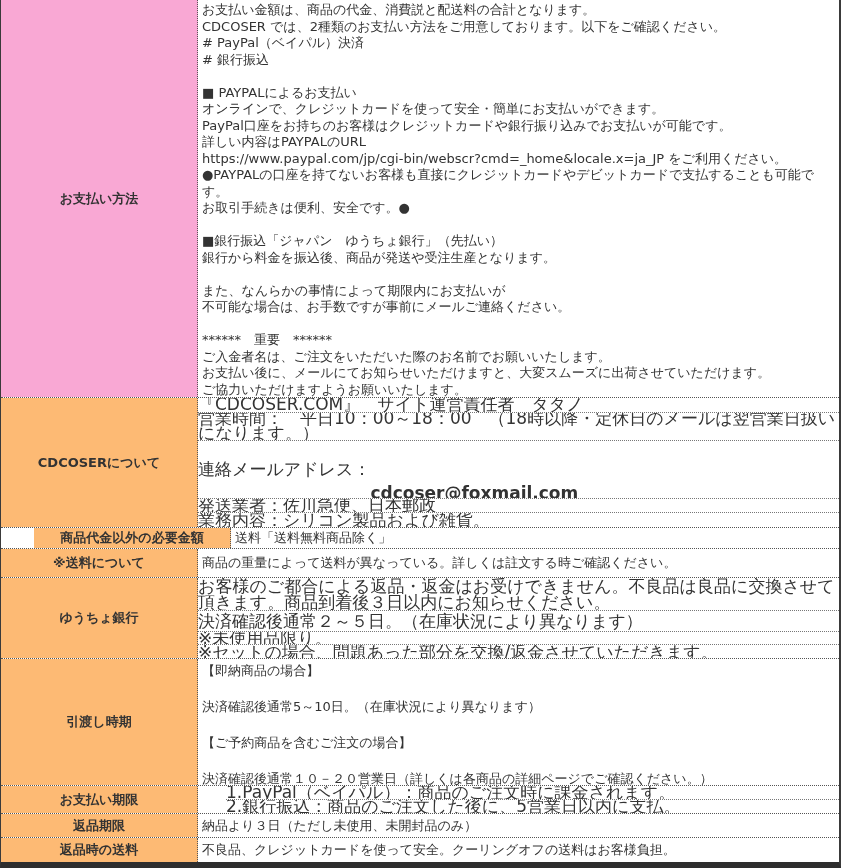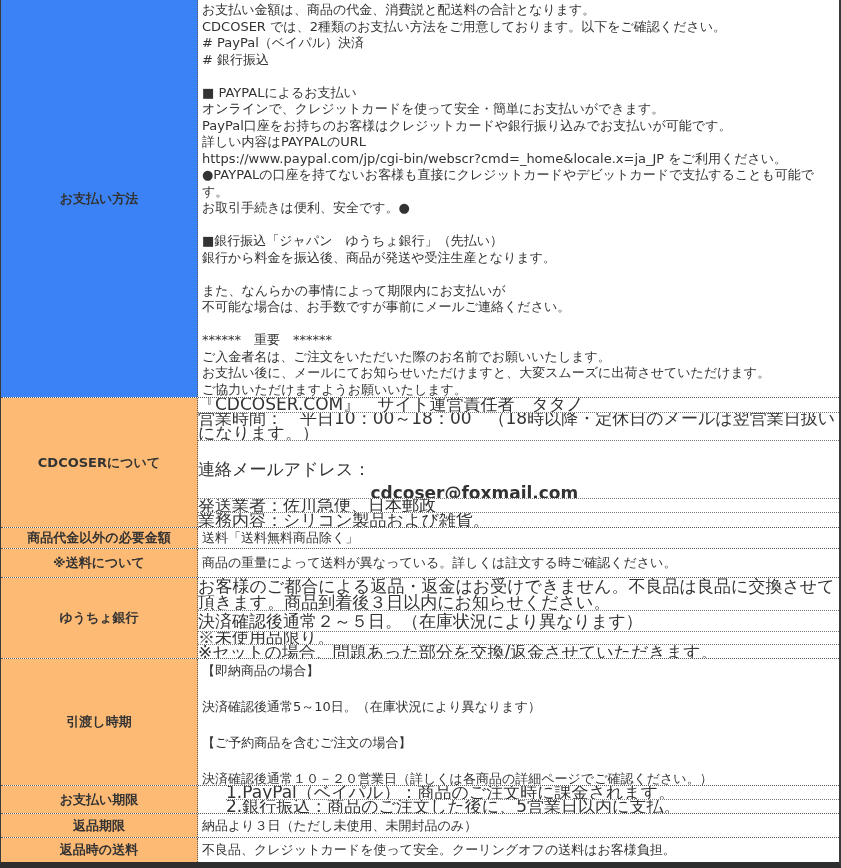--- a/index.html
+++ b/index.html
@@ -21,46 +21,46 @@
   .row.last { border-bottom:none; }
   .hcell {
     flex:0 0 197px; width:197px;
     display:flex; align-items:center; justify-content:center;
     text-align:center;
     font-weight:bold; font-size:13px; line-height:16px;
     background:#fdba74;
     border-right:1px dotted #555;
     padding:0 4px;
   }
-  .hcell.white { background:#3b82f6; }
+  .hcell.white { background:#f9a8d4; }
   .vcell { flex:1 1 auto; min-width:0; display:flex; flex-direction:column; }
   .textblock {
     white-space:pre-wrap; word-break:break-all;
     font-size:13px; line-height:16.5px;
     padding:2px 4px;
   }
   .subrow {
     display:flex; align-items:center;
     border-bottom:1px dotted #777;
     font-size:17px; line-height:15px;
     padding:0 0;
     overflow:hidden;
   }
   .subrow:last-child { border-bottom:none; }
   .bold { font-weight:bold;margin-top:48px; }
 
   .row-payment   { height:398px; }
   .row-about     { height:130px; }
   .row-about .subrow { flex:1 1 auto; }
-  .row-extra     { height:21px; }
+  .row-extra     { height:21px;padding-left:33px; }
   .row-shipnote  { height:29px; }
   .row-defective { height:81px; }
   .sub-def-1 { height:33px; align-items:flex-start; padding-top:1px; line-height:15.5px; }
   .sub-def-2 { height:21px; }
-  .sub-def-3 { height:13px; line-height:12px;font-family:Liberation Serif, serif; }
+  .sub-def-3 { height:13px; line-height:12px; }
   .sub-def-4 { height:13px; line-height:12px; }
   .row-delivery  { height:127px; }
   .row-delivery .textblock { line-height:18px; padding-top:3px; }
   .row-deadline  { height:28px;gap:28px; }
   .row-deadline .subrow { flex:1 1 auto; line-height:13px; }
   .row-retperiod { height:24px; }
   .row-retship   { height:24px; }
   .cellline { display:flex; align-items:center; font-size:13px; padding:0 4px; flex:1; }
 </style>
 </head>

